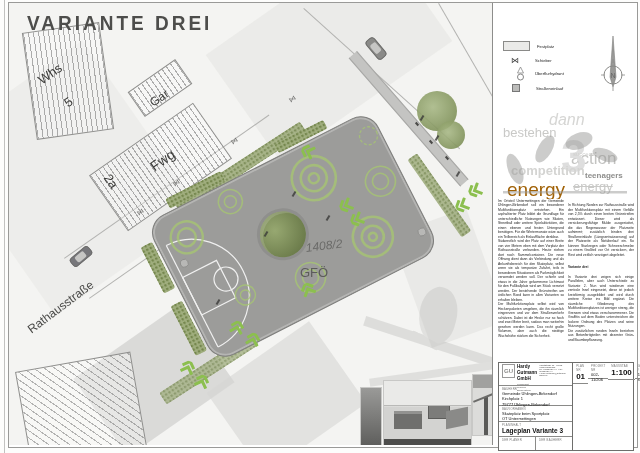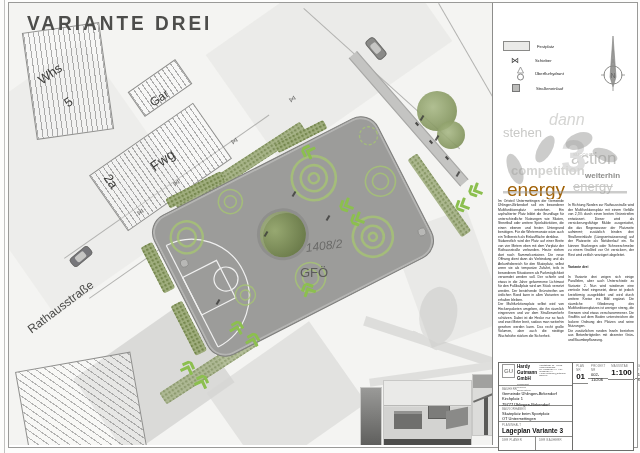--- a/index.html
+++ b/index.html
@@ -286,27 +286,27 @@
       <polygon points="14,1 17,42 14,52 11,42" fill="#9a9a98" stroke="#7e7e7c" stroke-width=".6"></polygon>
       <circle cx="14" cy="40" r="9" fill="none" stroke="#8a8a88" stroke-width="1"></circle>
       <line x1="14" y1="28" x2="14" y2="24" stroke="#8a8a88" stroke-width=".8"></line>
       <line x1="14" y1="52" x2="14" y2="56" stroke="#8a8a88" stroke-width=".8"></line>
       <line x1="2" y1="40" x2="6" y2="40" stroke="#8a8a88" stroke-width=".8"></line>
       <line x1="22" y1="40" x2="26" y2="40" stroke="#8a8a88" stroke-width=".8"></line>
       <text x="14" y="43" text-anchor="middle" font-size="7" fill="#666" font-family="Liberation Sans, sans-serif">N</text>
     </svg>
 
     <div id="logo-cloud">
-      <span style="left:6px;top:14px;font-size:13px;color:#c9c9c7;">stehen</span>
+      <span style="left:6px;top:14px;font-size:13px;color:#c9c9c7;">bestehen</span>
       <span style="left:52px;top:0px;font-size:16px;font-style:italic;color:#d6d6d4;">dann</span>
       <span style="left:74px;top:10px;font-size:17px;color:#c3c3c1;margin-top:28px;">action</span>
       <span style="left:64px;top:18px;font-size:46px;font-weight:700;color:#dedede;">3</span>
       <span style="left:76px;top:40px;font-size:6px;color:#cfcfcd;">success</span>
       <span style="left:14px;top:52px;font-size:13px;color:#d4d4d2;font-weight:bold;">competition</span>
-      <span style="left:88px;top:60px;font-size:8px;font-weight:700;color:#8e8e8c;">weiterhin</span>
+      <span style="left:88px;top:60px;font-size:8px;font-weight:700;color:#8e8e8c;">teenagers</span>
       <span style="left:10px;top:68px;font-size:19px;color:#a16207;">energy</span>
       <span style="left:76px;top:68px;font-size:13px;color:#c9c9c7;text-decoration:line-through;">energy</span>
       <svg width="136" height="88" viewBox="0 0 136 88" style="position:absolute;left:0;top:0;opacity:.5;">
         <g fill="#9a9a98">
           <ellipse cx="18" cy="58" rx="7" ry="16" transform="rotate(-20 18 58)"></ellipse>
           <ellipse cx="48" cy="38" rx="7" ry="15" transform="rotate(30 48 38)"></ellipse>
           <ellipse cx="82" cy="30" rx="8" ry="14" transform="rotate(70 82 30)"></ellipse>
           <ellipse cx="108" cy="44" rx="6" ry="13" transform="rotate(110 108 44)"></ellipse>
           <rect x="6" y="80" width="124" height="2.5"></rect>
         </g>

